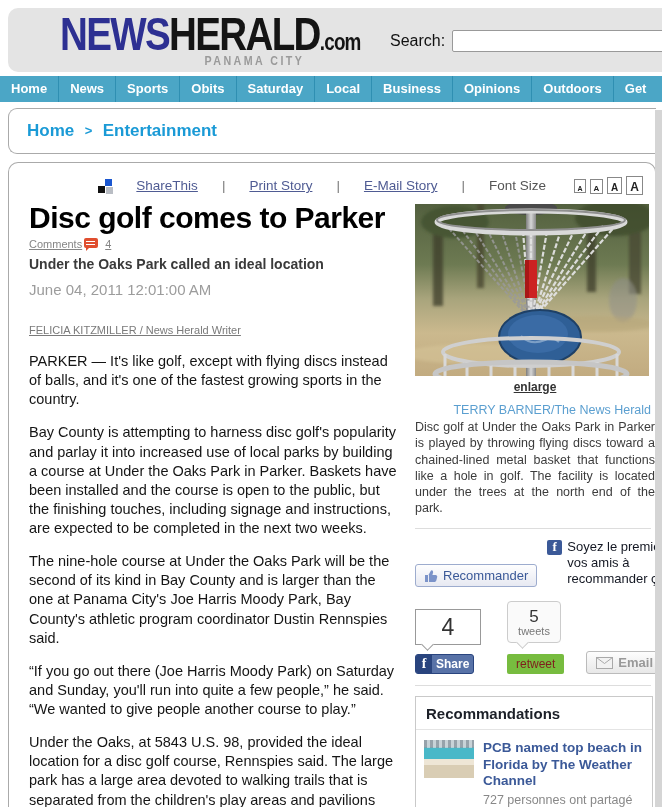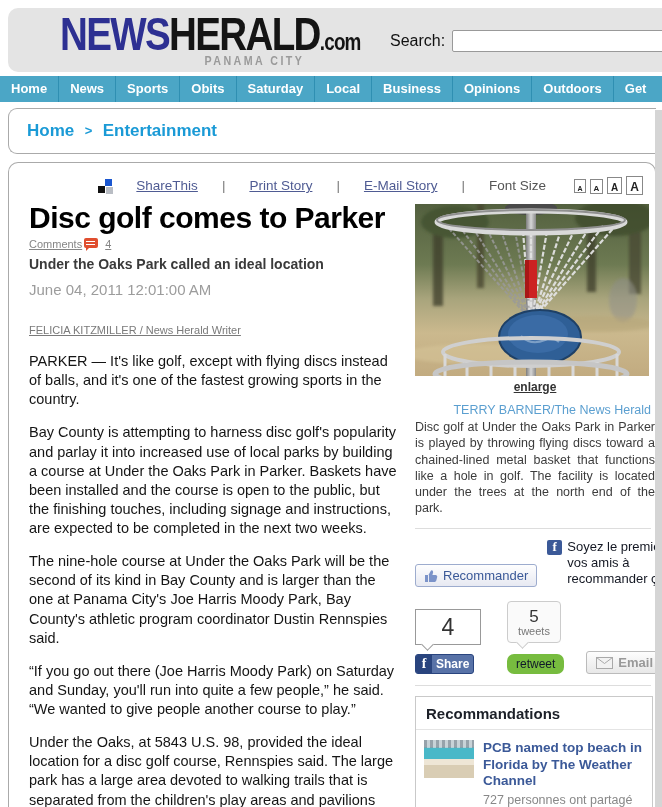--- a/index.html
+++ b/index.html
@@ -103,21 +103,21 @@
                display:flex; flex-direction:column; align-items:center; justify-content:center; }
   .tweet-box::after { content:""; position:absolute; left:10px; bottom:-5px; width:8px; height:8px;
                background:#fafafa; border-left:1px solid #ccc; border-bottom:1px solid #ccc; transform:rotate(-45deg); }
   .tweet-count { font-size:17px; color:#333; line-height:1; }
   .tweet-label { font-size:11px; color:#777; }
   .fbshare-btn { display:inline-flex; align-items:center; margin-top:9px; height:20px; cursor:pointer;
                  background:#5872a7; border:1px solid #29447e; border-radius:3px; overflow:hidden; }
   .fbshare-btn .f { width:16px; height:20px; background:#29447e; color:#fff; text-align:center;
                  font-family:"Liberation Serif", serif; font-weight:700; font-size:14px; line-height:19px; }
   .fbshare-btn .lbl { color:#fff; font-size:12px; font-weight:700; padding:0 4px; }
-  .retweet-btn { margin-top:11px; background:#77bc3f; border-radius:7px; color:#0f172a; font-size:12px;
+  .retweet-btn { margin-top:11px; background:#77bc3f; border-radius:2px; color:#7f1d1d; font-size:12px;
                  padding:3px 9px; cursor:pointer; }
   .email-btn { display:inline-flex; align-items:center; margin-left:22px; cursor:pointer;
                border:1px solid #bbb; border-radius:3px; background:linear-gradient(#fdfdfd,#e8e8e8);
                padding:3px 9px; color:#999; font-size:13px; font-weight:700; }
   .email-btn svg { margin-right:5px; }
   .w-fb { margin-right:26px; }
   .w-tw { }
 
   .rec-box { border:1px solid #c9c9c9; margin-right:2px; }
   .rec-header { font-size:15px; font-weight:700; color:#1c2028; padding:8px 10px 7px;

